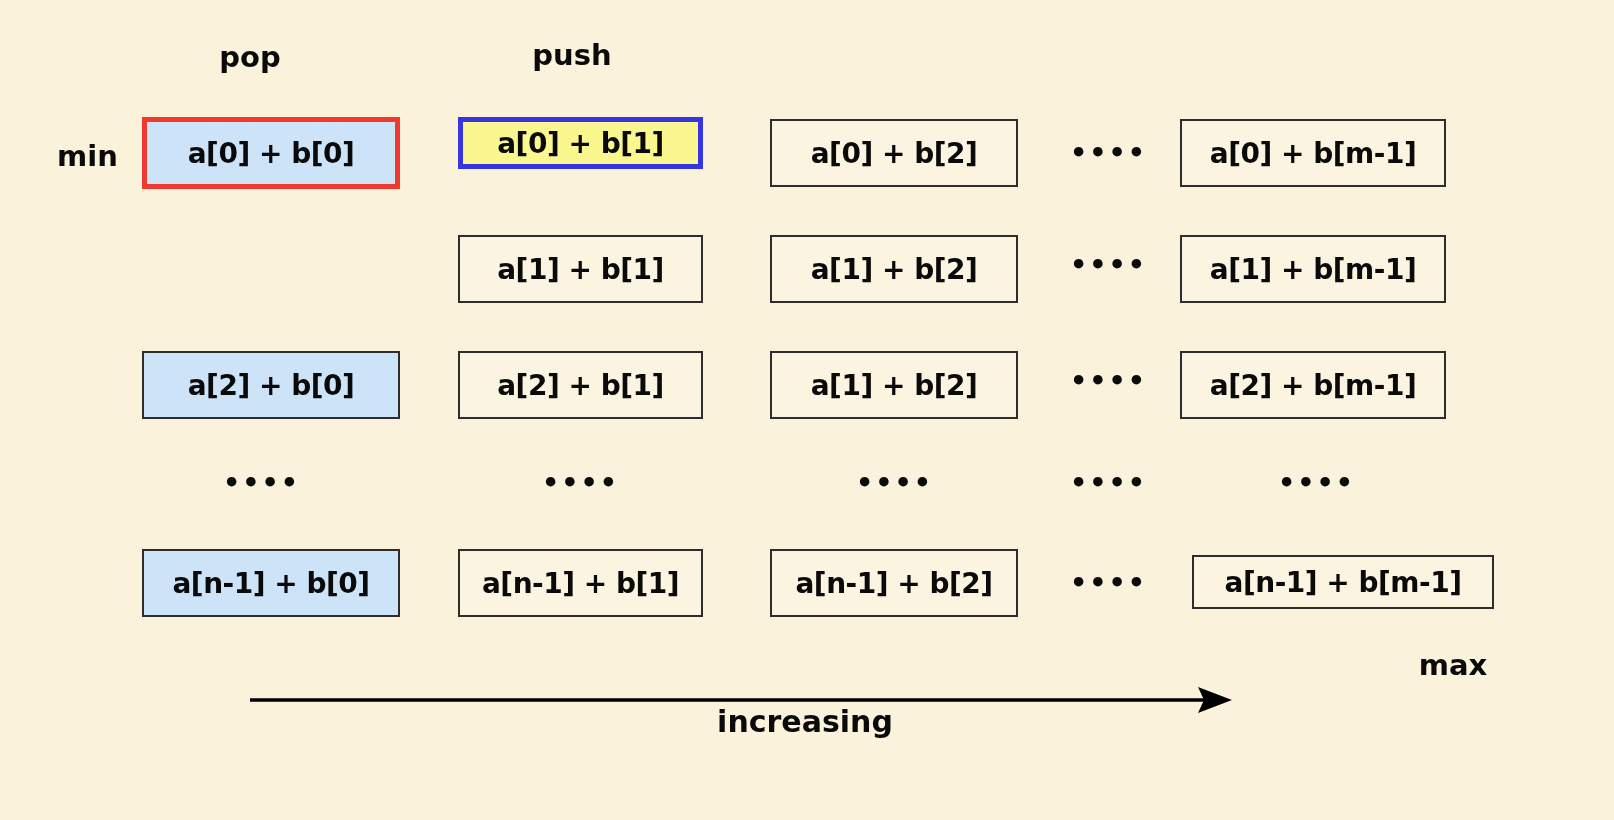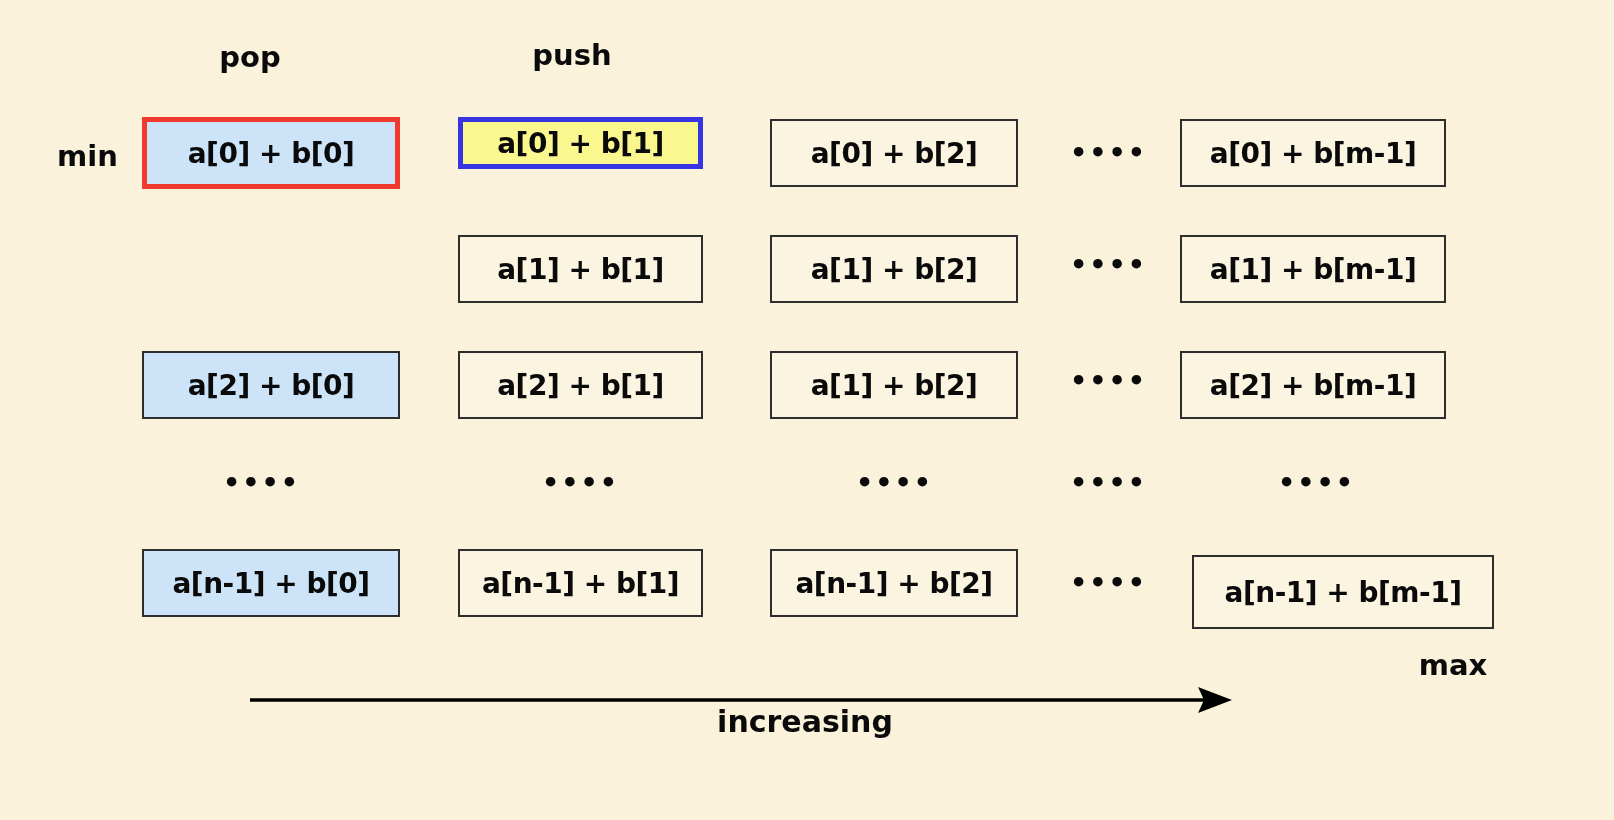--- a/index.html
+++ b/index.html
@@ -21,21 +21,21 @@
     white-space:nowrap;
   }
   .row0{top:119px}.row1{top:235px}.row2{top:351px}.row4{top:549px}
   .col0{left:142px;width:258px}
   .col1{left:458px;width:245px}
   .col2{left:770px;width:248px}
   .col3{left:1180px;width:266px}
   .frontier{background:var(--frontier_fill)}
   .popped{background:var(--popped_fill);border:5px solid var(--popped_border);height:72px;margin-top:-2px}
   .pushed{background:var(--pushed_fill);border:5px solid var(--pushed_border);height:52px;margin-top:-2px}
-  .c3last{left:1192px;width:302px;height:74px;margin-top:6px}
+  .c3last{left:1192px;width:302px;height:54px;margin-top:6px}
   .lbl{position:absolute;font-weight:bold;font-size:29px;text-align:center;white-space:nowrap}
   .pop{left:160px;top:40px;width:180px}
   .push{left:482px;top:38px;width:180px}
   .min{left:40px;top:139px;width:95px}
   .max{left:1398px;top:648px;width:110px}
   .increasing{left:605px;top:704px;width:400px;font-size:30px}
   .dots{
     position:absolute;width:60px;text-align:center;
     font-weight:bold;font-size:27px;letter-spacing:2px;line-height:30px;
     white-space:nowrap;

